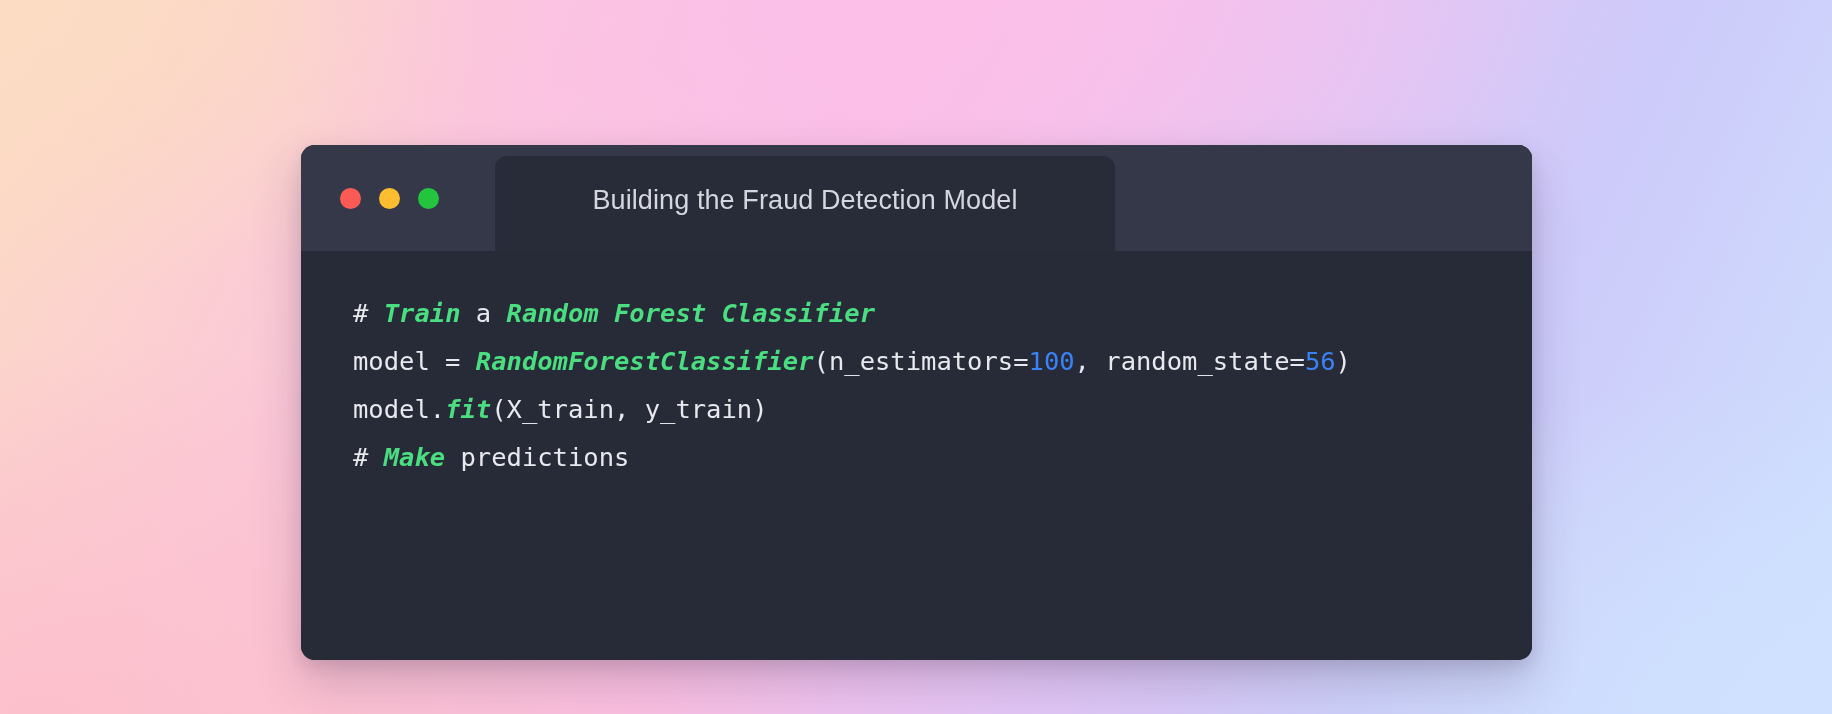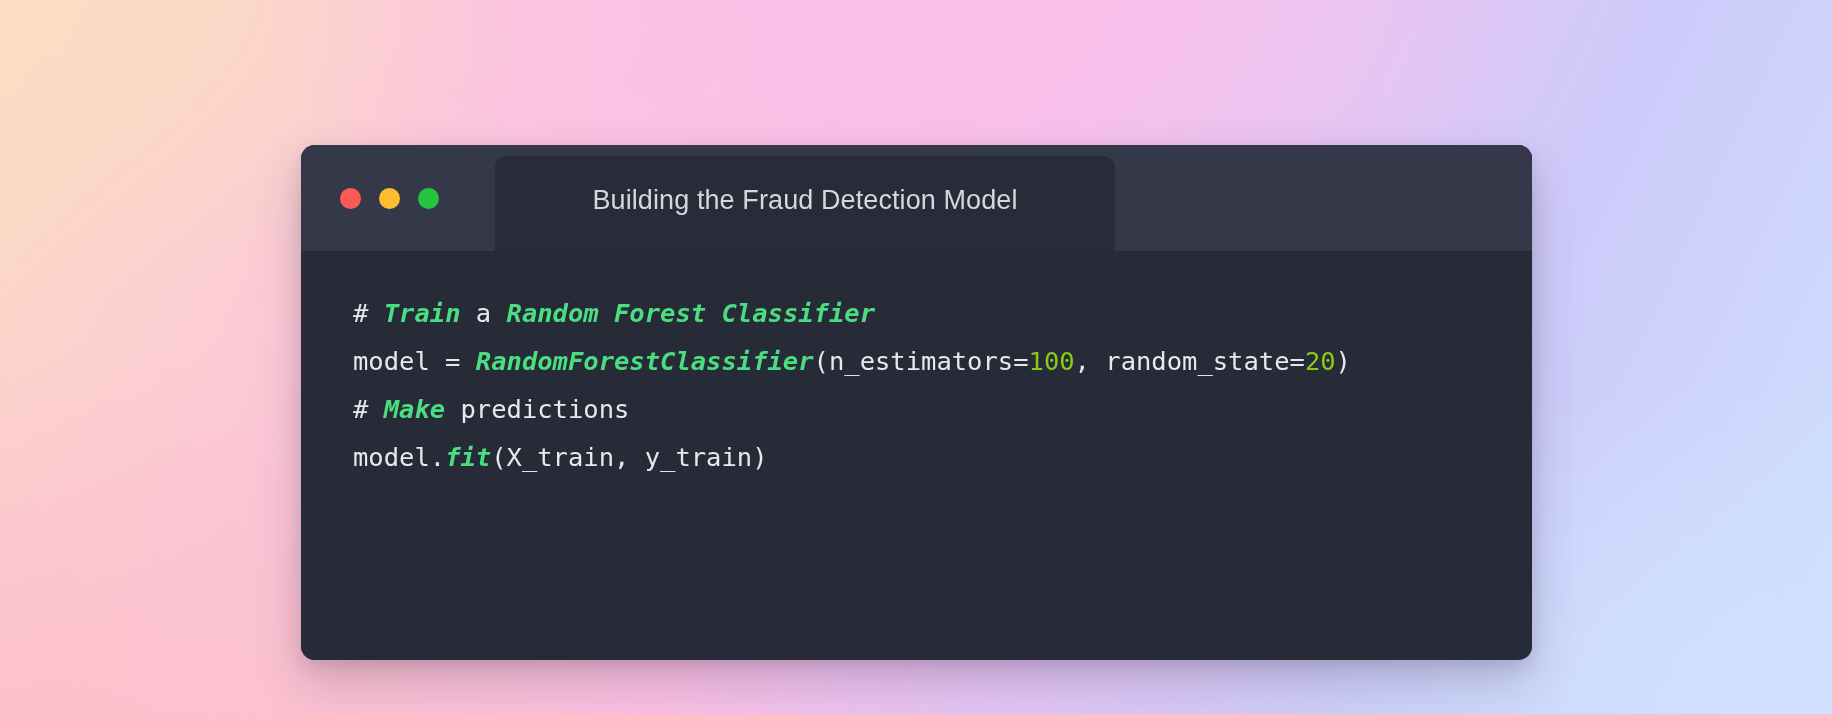--- a/index.html
+++ b/index.html
@@ -115,21 +115,21 @@
     line-height: 48px;
     white-space: pre;
     color: #e8e9ee;
   }
   .tok-plain { color: #e8e9ee; }
   .tok-kw {
     color: #4ade80;
     font-weight: bold;
     font-style: italic;
   }
-  .tok-num { color: #84cc16; }
+  .tok-num { color: #3b82f6; }
 </style>
 </head>
 <body>
 
 <div id="backdrop"></div>
 
 <div id="window">
 
   <div id="titlebar">
 
@@ -142,18 +142,18 @@
     <div id="tab">
       <span id="tab-title">Building the Fraud Detection Model</span>
     </div>
 
     <div id="titlebar-filler"></div>
 
   </div>
 
   <div id="code-area">
       <div class="code-line"><span class="tok-plain"># </span><span class="tok-kw">Train</span><span class="tok-plain"> a </span><span class="tok-kw">Random Forest Classifier</span></div>
-      <div class="code-line"><span class="tok-plain">model = </span><span class="tok-kw">RandomForestClassifier</span><span class="tok-plain">(n_estimators=</span><span class="tok-num">100</span><span class="tok-plain">, random_state=</span><span class="tok-num">20</span><span class="tok-plain">)</span></div>
+      <div class="code-line"><span class="tok-plain">model = </span><span class="tok-kw">RandomForestClassifier</span><span class="tok-plain">(n_estimators=</span><span class="tok-num">100</span><span class="tok-plain">, random_state=</span><span class="tok-num">56</span><span class="tok-plain">)</span></div>
+      <div class="code-line"><span class="tok-plain">model.</span><span class="tok-kw">fit</span><span class="tok-plain">(X_train, y_train)</span></div>
       <div class="code-line"><span class="tok-plain"># </span><span class="tok-kw">Make</span><span class="tok-plain"> predictions</span></div>
-      <div class="code-line"><span class="tok-plain">model.</span><span class="tok-kw">fit</span><span class="tok-plain">(X_train, y_train)</span></div>
     </div>
 
 </div>
 
 </body></html>

